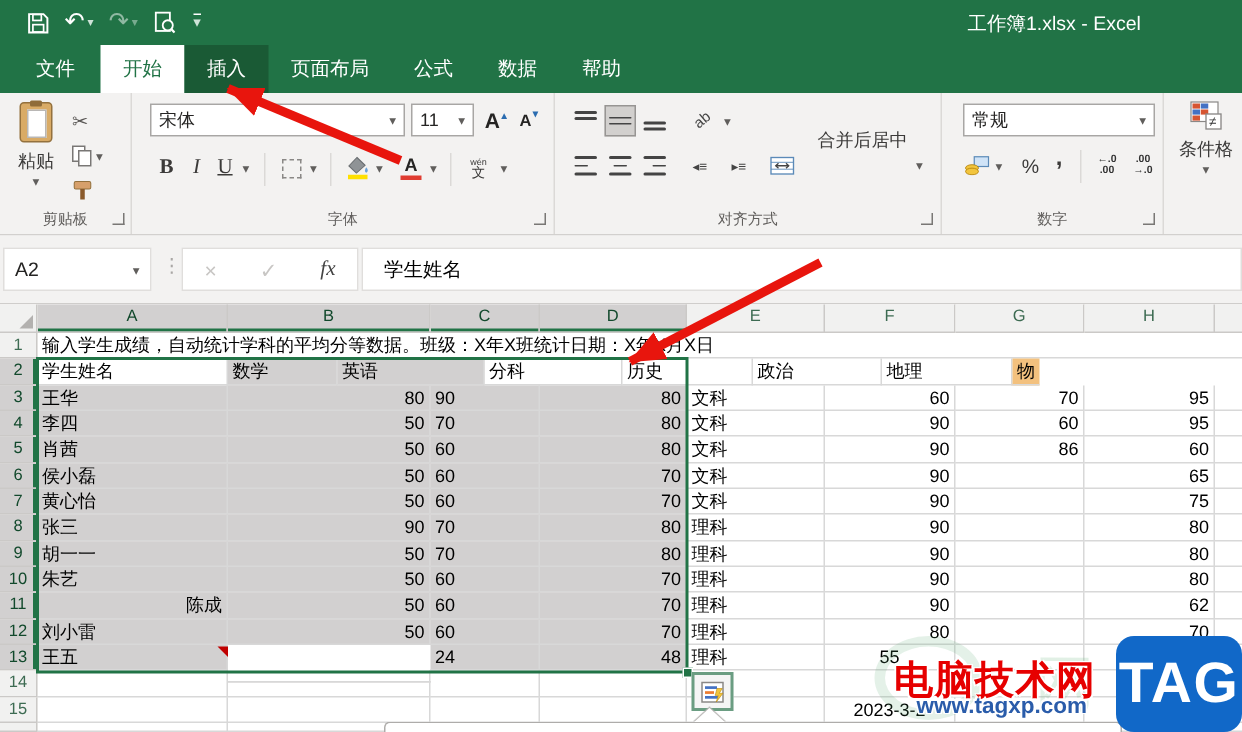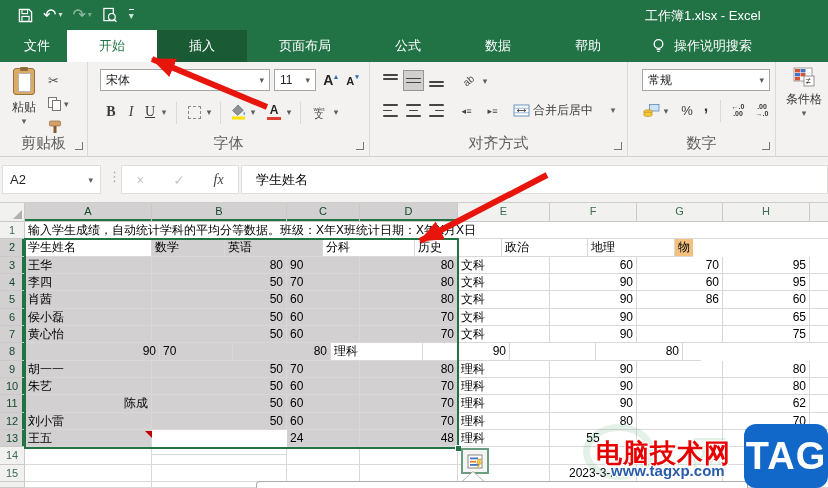--- a/index.html
+++ b/index.html
@@ -9,30 +9,30 @@
 
 .titlebar{position:absolute;left:0;top:0;width:828px;height:30px;background:#217346;color:#fff}
 .qat{position:absolute;left:16px;top:3px;height:24px;display:flex;align-items:center;gap:6px}
 .qbtn{display:flex;align-items:center;color:#fff;font-size:16px;line-height:1;padding:1px 2px;cursor:pointer}
 .qbtn .dd{font-size:8px;margin-left:2px;color:#cfe3d8}
 .dim{opacity:.5}
 .wintitle{position:absolute;left:645px;top:7px;font-size:13px;color:#fff;white-space:nowrap}
 
 
 .tabbar{position:absolute;left:0;top:30px;width:828px;height:32px;background:#217346;display:flex;align-items:stretch;color:#fff;font-size:13px}
-.tab{display:flex;align-items:center;padding:0 32px;cursor:pointer;white-space:nowrap}
+.tab{display:flex;align-items:center;padding:0 15px;cursor:pointer;white-space:nowrap}
 .tab.file{margin-left:7px;padding:0 17px}
 .tab.active{background:#fff;color:#217346}
 .tab.hot{background:#1a5a35}
 .searchbox{display:flex;align-items:center;gap:8px;margin-left:18px;white-space:nowrap}
 
 
 .ribbon{position:absolute;left:0;top:62px;width:828px;height:95px;background:#f3f2f1;border-bottom:1px solid #d2d0ce;font-size:12px;color:#3b3a39}
 .grp{position:absolute;top:0;height:94px;border-right:1px solid #dbd9d7}
-.grplabel{position:absolute;bottom:3px;left:0;width:100%;text-align:center;font-size:15px;color:#605e5c;white-space:nowrap}
+.grplabel{position:absolute;bottom:3px;left:0;width:100%;text-align:center;font-size:10px;color:#605e5c;white-space:nowrap}
 .launcher{position:absolute;bottom:6px;width:8px;height:8px;border-right:1.5px solid #797775;border-bottom:1.5px solid #797775;cursor:pointer}
 .combo{position:absolute;height:22px;background:#fff;border:1px solid #a8a6a4;display:flex;align-items:center;padding:0 5px;font-size:12px;color:#252423;cursor:pointer}
 .combo .dd{margin-left:auto;font-size:9px;color:#605e5c}
 .rb{position:absolute;display:flex;align-items:center;justify-content:center;cursor:pointer;color:#3b3a39}
 .dd{font-size:9px;color:#605e5c}
 .sep-v{position:absolute;top:40px;height:22px;width:1px;background:#dbd9d7}
 
 .clipboard{width:22px;height:27px;background:#d9ab66;border:1px solid #94713d;border-radius:3px;position:relative;margin:0 auto}
 .clipboard .cliptop{position:absolute;left:6px;top:-2px;width:8px;height:4px;background:#8f6c3a;border-radius:1px}
 .clipboard .clippage{position:absolute;left:3.5px;top:4px;width:13px;height:19px;background:#fff;border:1px solid #b9b7b5}
@@ -154,27 +154,20 @@
 </div>
 
 <div class="tabbar">
   <div class="tab file">文件</div>
   <div class="tab active">开始</div>
   <div class="tab hot">插入</div>
   <div class="tab">页面布局</div>
   <div class="tab">公式</div>
   <div class="tab">数据</div>
   <div class="tab">帮助</div>
-  <div class="searchbox">
-    <svg width="15" height="16" viewBox="0 0 15 16">
-        <circle cx="7.5" cy="6" r="4.3" fill="none" stroke="#fff" stroke-width="1.3"></circle>
-        <path d="M5.6 11.3h3.8M6.3 13.3h2.4" stroke="#fff" stroke-width="1.3"></path>
-      </svg>
-    <span>操作说明搜索</span>
-  </div>
 </div>
 
 <div class="ribbon">
 
   <div class="grp" style="left:0;width:88px">
     <div class="bigbtn" style="left:4px;top:6px;width:40px">
       <span class="clipboard">
           <i class="cliptop"></i>
           <i class="clippage"></i>
         </span>
@@ -322,21 +315,21 @@
         <span style="font-size:9px;color:#444">▸≡</span>
       </div>
     <div class="rb" style="left:142px;top:40px;width:19px;height:17px">
       <svg width="17" height="13" viewBox="0 0 17 13">
           <rect x="1" y="1" width="15" height="11" fill="#fff" stroke="#5b8ab8" stroke-width=".9"></rect>
           <path d="M1 4.2h15M1 8.8h15" stroke="#5b8ab8" stroke-width=".6"></path>
           <path d="M4.2 6.5h8.6" stroke="#444" stroke-width=".9"></path>
           <path d="M6 4.9 L4.2 6.5 L6 8.1 M11 4.9 L12.8 6.5 L11 8.1" stroke="#444" stroke-width=".9" fill="none"></path>
         </svg>
     </div>
-    <div class="rb" style="left:163px;top:38px;width:72px;height:21px;justify-content:flex-start">
+    <div class="rb" style="left:163px;top:21px;width:72px;height:21px;justify-content:flex-end">
         <span class="btnlabel">合并后居中</span>
       </div>
     <div class="rb" style="left:238px;top:41px;width:10px;height:14px">
         <span class="dd">▾</span>
       </div>
 
     <div class="grplabel">对齐方式</div>
     <div class="launcher" style="right:5px"></div>
   </div>
 
@@ -498,20 +491,21 @@
         <div class="cell l sel" style="width: 73px;">60</div>
         <div class="cell r sel" style="width: 98px;">70</div>
         <div class="cell l" style="width: 92px;">文科</div>
         <div class="cell r" style="width: 87px;">90</div>
         <div class="cell r" style="width: 86px;"></div>
         <div class="cell r" style="width: 87px;">75</div>
         <div class="cell" style="width: 18px; border-right: none;"></div>
       </div>
       <div class="row">
         <div class="rh sel">8</div>
+        <div class="cell l sel" style="width: 127px;">张三</div>
         <div class="cell r sel" style="width: 135px;">90</div>
         <div class="cell l sel" style="width: 73px;">70</div>
         <div class="cell r sel" style="width: 98px;">80</div>
         <div class="cell l" style="width: 92px;">理科</div>
         <div class="cell r" style="width: 87px;">90</div>
         <div class="cell r" style="width: 86px;"></div>
         <div class="cell r" style="width: 87px;">80</div>
         <div class="cell" style="width: 18px; border-right: none;"></div>
       </div>
       <div class="row">

